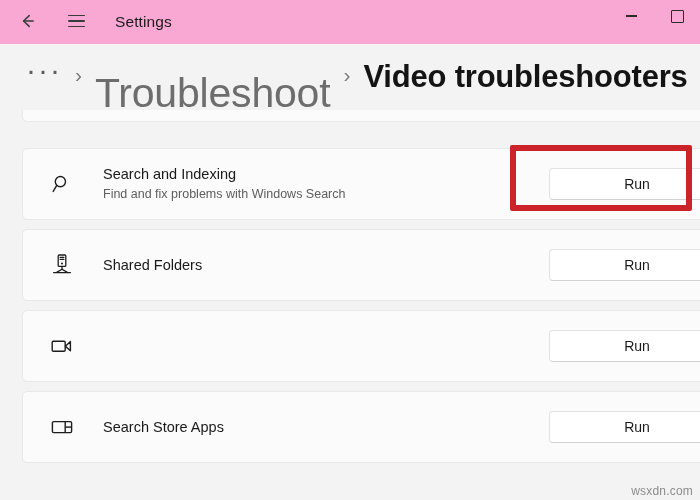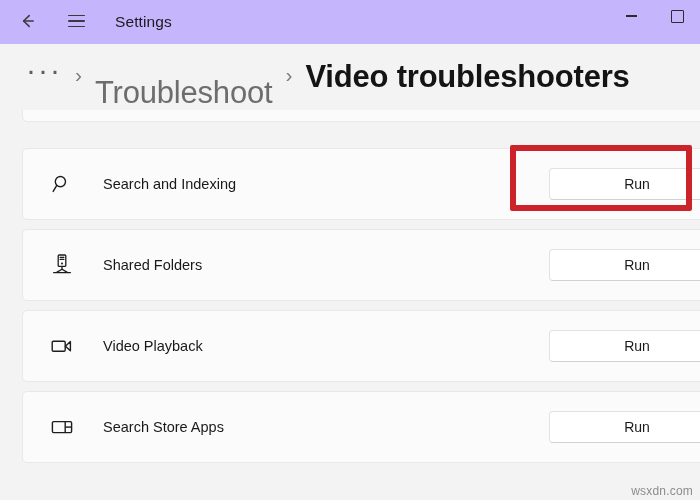--- a/index.html
+++ b/index.html
@@ -20,21 +20,21 @@
     width: 700px;
     height: 500px;
     background: #f3f3f3;
     overflow: hidden;
   }
 
   
   .titlebar {
     position: relative;
     height: 44px;
-    background: #c4b5fd;
+    background: #f9a8d4;
   }
   .tb-back {
     position: absolute;
     left: 10px;
     top: 4px;
     width: 36px;
     height: 34px;
     display: flex;
     align-items: center;
     justify-content: center;
@@ -125,21 +125,21 @@
   }
   .bc-sep {
     font-size: 21px;
     color: #7a7a7a;
     margin: 0 13px;
     font-weight: 300;
     position: relative;
     top: -2px;
   }
   .bc-link {
-    font-size: 31px;
+    font-size: 41px;
     color: #6d6d6d;
     letter-spacing: -0.2px;
     margin-top: 32px;
   }
   .bc-current {
     font-size: 31px;
     color: #141414;
     letter-spacing: -0.2px;
     font-weight: 600;
   }
@@ -299,20 +299,21 @@
     <div class="card row" style="top:38px;">
       <div class="card-inner">
         <div class="row-icon">
           <svg width="22" height="22" viewBox="0 0 22 22" aria-hidden="true">
             <circle cx="9.4" cy="8.6" r="5.1" fill="none" stroke="#1d1d1d" stroke-width="1.4"></circle>
             <path d="M5.6 12.6 L2.2 18.4" fill="none" stroke="#1d1d1d" stroke-width="1.4" stroke-linecap="round"></path>
           </svg>
         </div>
         <div class="row-text">
           <div class="row-title">Search and Indexing</div>
+          <div class="row-sub">Find and fix problems with Windows Search</div>
         </div>
         <div class="run-btn">Run</div>
       </div>
     </div>
 
     <div class="card row" style="top:119px;">
       <div class="card-inner">
         <div class="row-icon">
           <svg width="22" height="24" viewBox="0 0 22 24" aria-hidden="true">
             <rect x="7.2" y="2" width="7.6" height="11.4" rx="1" fill="none" stroke="#1d1d1d" stroke-width="1.3"></rect>
@@ -331,23 +332,20 @@
     </div>
 
     <div class="card row" style="top:200px;">
       <div class="card-inner">
         <div class="row-icon">
           <svg width="24" height="18" viewBox="0 0 24 18" aria-hidden="true">
             <rect x="2.2" y="4.2" width="13" height="10" rx="1.2" fill="none" stroke="#1d1d1d" stroke-width="1.4"></rect>
             <path d="M15.4 9.2 L20.4 4.6 L20.4 13.8 Z" fill="none" stroke="#1d1d1d" stroke-width="1.4" stroke-linejoin="round"></path>
           </svg>
         </div>
-        <div class="row-text">
-          <div class="row-title">Video Playback</div>
-        </div>
         <div class="run-btn">Run</div>
       </div>
     </div>
 
     <div class="card row" style="top:281px;">
       <div class="card-inner">
         <div class="row-icon">
           <svg width="24" height="18" viewBox="0 0 24 18" aria-hidden="true">
             <rect x="2.4" y="3.6" width="19.2" height="11" rx="1.3" fill="none" stroke="#1d1d1d" stroke-width="1.4"></rect>
             <path d="M15.2 3.6 L15.2 14.6" stroke="#1d1d1d" stroke-width="1.4"></path>

